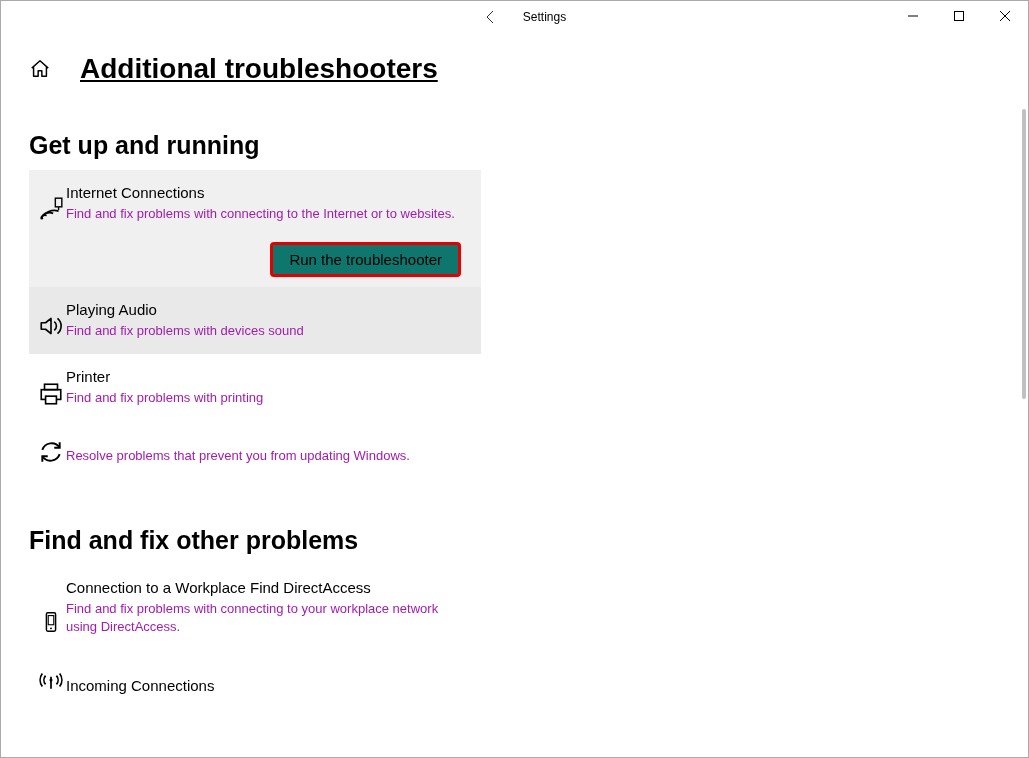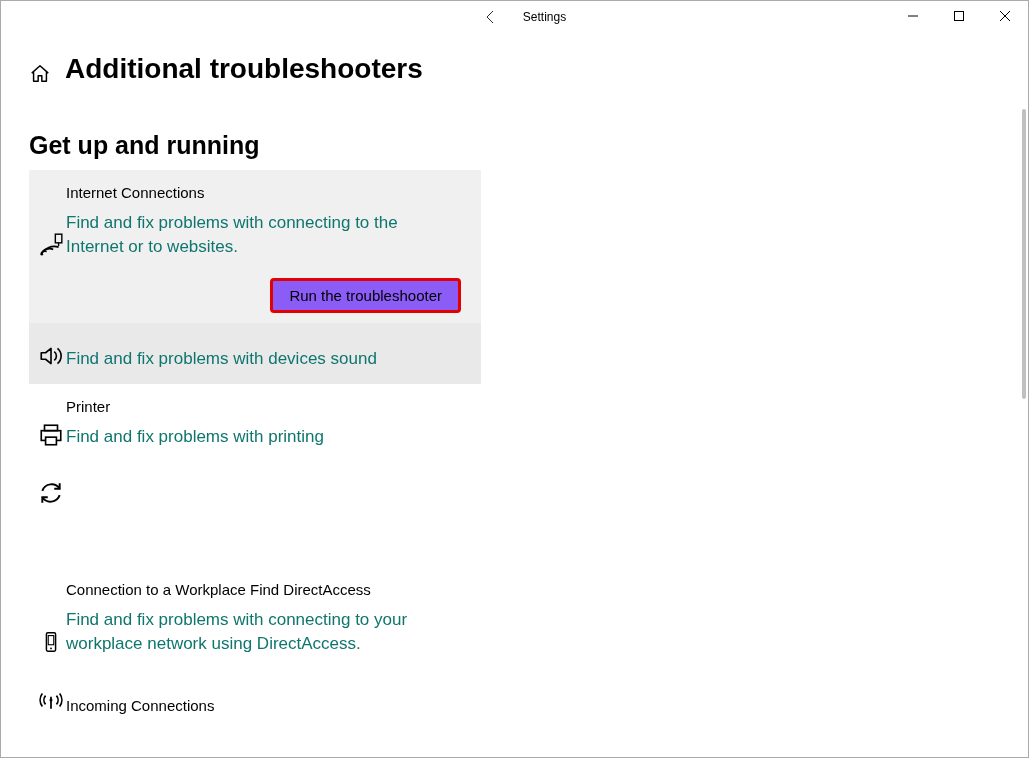--- a/index.html
+++ b/index.html
@@ -46,22 +46,23 @@
     cursor: pointer;
   }
   .content {
     padding-left: 28px;
     padding-top: 20px;
     height: calc(100% - 32px);
     overflow-y: auto;
   }
   .page-header {
     display: flex;
-    align-items: flex-end;
-    gap: 14px;
+    align-items: center;
+    gap: 29px;
+    text-decoration: underline;
   }
   .page-header .home {
     width: 22px;
     height: 22px;
     display: flex;
   }
   .page-title {
     font-size: 28px;
     font-weight: 600;
   }
@@ -102,35 +103,35 @@
   }
   .troubleshooter-item .text {
     flex: 1;
   }
   .troubleshooter-item .name {
     font-size: 15px;
     font-weight: 400;
     color: #000;
   }
   .troubleshooter-item .desc {
-    font-size: 17px;
-    color: #0f766e;
-    margin-top: 10px;
+    font-size: 13px;
+    color: #a21caf;
+    margin-top: 4px;
     line-height: 1.4;
     padding-right: 8px;
   }
   .run-row {
     width: 100%;
     display: flex;
     justify-content: flex-end;
     padding-right: 6px;
     margin-top: 18px;
   }
   .run-button {
-    background: #8b5cf6;
+    background: #0f766e;
     border: 3px solid #e30000;
     border-radius: 4px;
     padding: 6px 16px;
     font-size: 15px;
     font-family: inherit;
     cursor: pointer;
   }
   .scrollbar-track {
     position: absolute;
     top: 108px;
@@ -209,20 +210,21 @@
 
       <div class="troubleshooter-item hover">
         <div class="icon">
           <svg width="26" height="26" viewBox="0 0 24 24">
             <path d="M3 9 H7 L12 5 V19 L7 15 H3 Z" stroke="#000" stroke-width="1.5" fill="none" stroke-linejoin="round"></path>
             <path d="M15 8 A5 5 0 0 1 15 16" stroke="#000" stroke-width="1.5" fill="none"></path>
             <path d="M18 5 A9 9 0 0 1 18 19" stroke="#000" stroke-width="1.5" fill="none"></path>
           </svg>
         </div>
         <div class="text">
+          <div class="name">Playing Audio</div>
           <div class="desc">Find and fix problems with devices sound</div>
         </div>
       </div>
 
       <div class="troubleshooter-item">
         <div class="icon">
           <svg width="26" height="26" viewBox="0 0 24 24">
             <rect x="6" y="3" width="12" height="5" stroke="#000" stroke-width="1.5" fill="none"></rect>
             <rect x="3" y="8" width="18" height="9" stroke="#000" stroke-width="1.5" fill="none"></rect>
             <rect x="7" y="14" width="10" height="7" stroke="#000" stroke-width="1.5" fill="#fff"></rect>
@@ -237,27 +239,29 @@
       <div class="troubleshooter-item">
         <div class="icon">
           <svg width="26" height="26" viewBox="0 0 24 24">
             <path d="M20 8 A9 9 0 0 0 4 10" stroke="#000" stroke-width="1.8" fill="none"></path>
             <path d="M4 16 A9 9 0 0 0 20 14" stroke="#000" stroke-width="1.8" fill="none"></path>
             <path d="M20 3 L20 8 L15 8" stroke="#000" stroke-width="1.8" fill="none"></path>
             <path d="M4 21 L4 16 L9 16" stroke="#000" stroke-width="1.8" fill="none"></path>
           </svg>
         </div>
         <div class="text">
+          <div class="desc">Resolve problems that prevent you from updating Windows.</div>
         </div>
       </div>
 
     </div>
   </div>
 
   <div class="section">
+    <div class="section-title">Find and fix other problems</div>
     <div class="troubleshooter-list">
 
 
       <div class="troubleshooter-item">
         <div class="icon">
           <svg width="22" height="28" viewBox="0 0 24 24">
             <rect x="7" y="2" width="10" height="20" rx="1.5" stroke="#000" stroke-width="1.6" fill="none"></rect>
             <rect x="9" y="5" width="6" height="10" stroke="#000" stroke-width="1.2" fill="none"></rect>
             <circle cx="12" cy="19" r="1" fill="#000"></circle>
           </svg>

